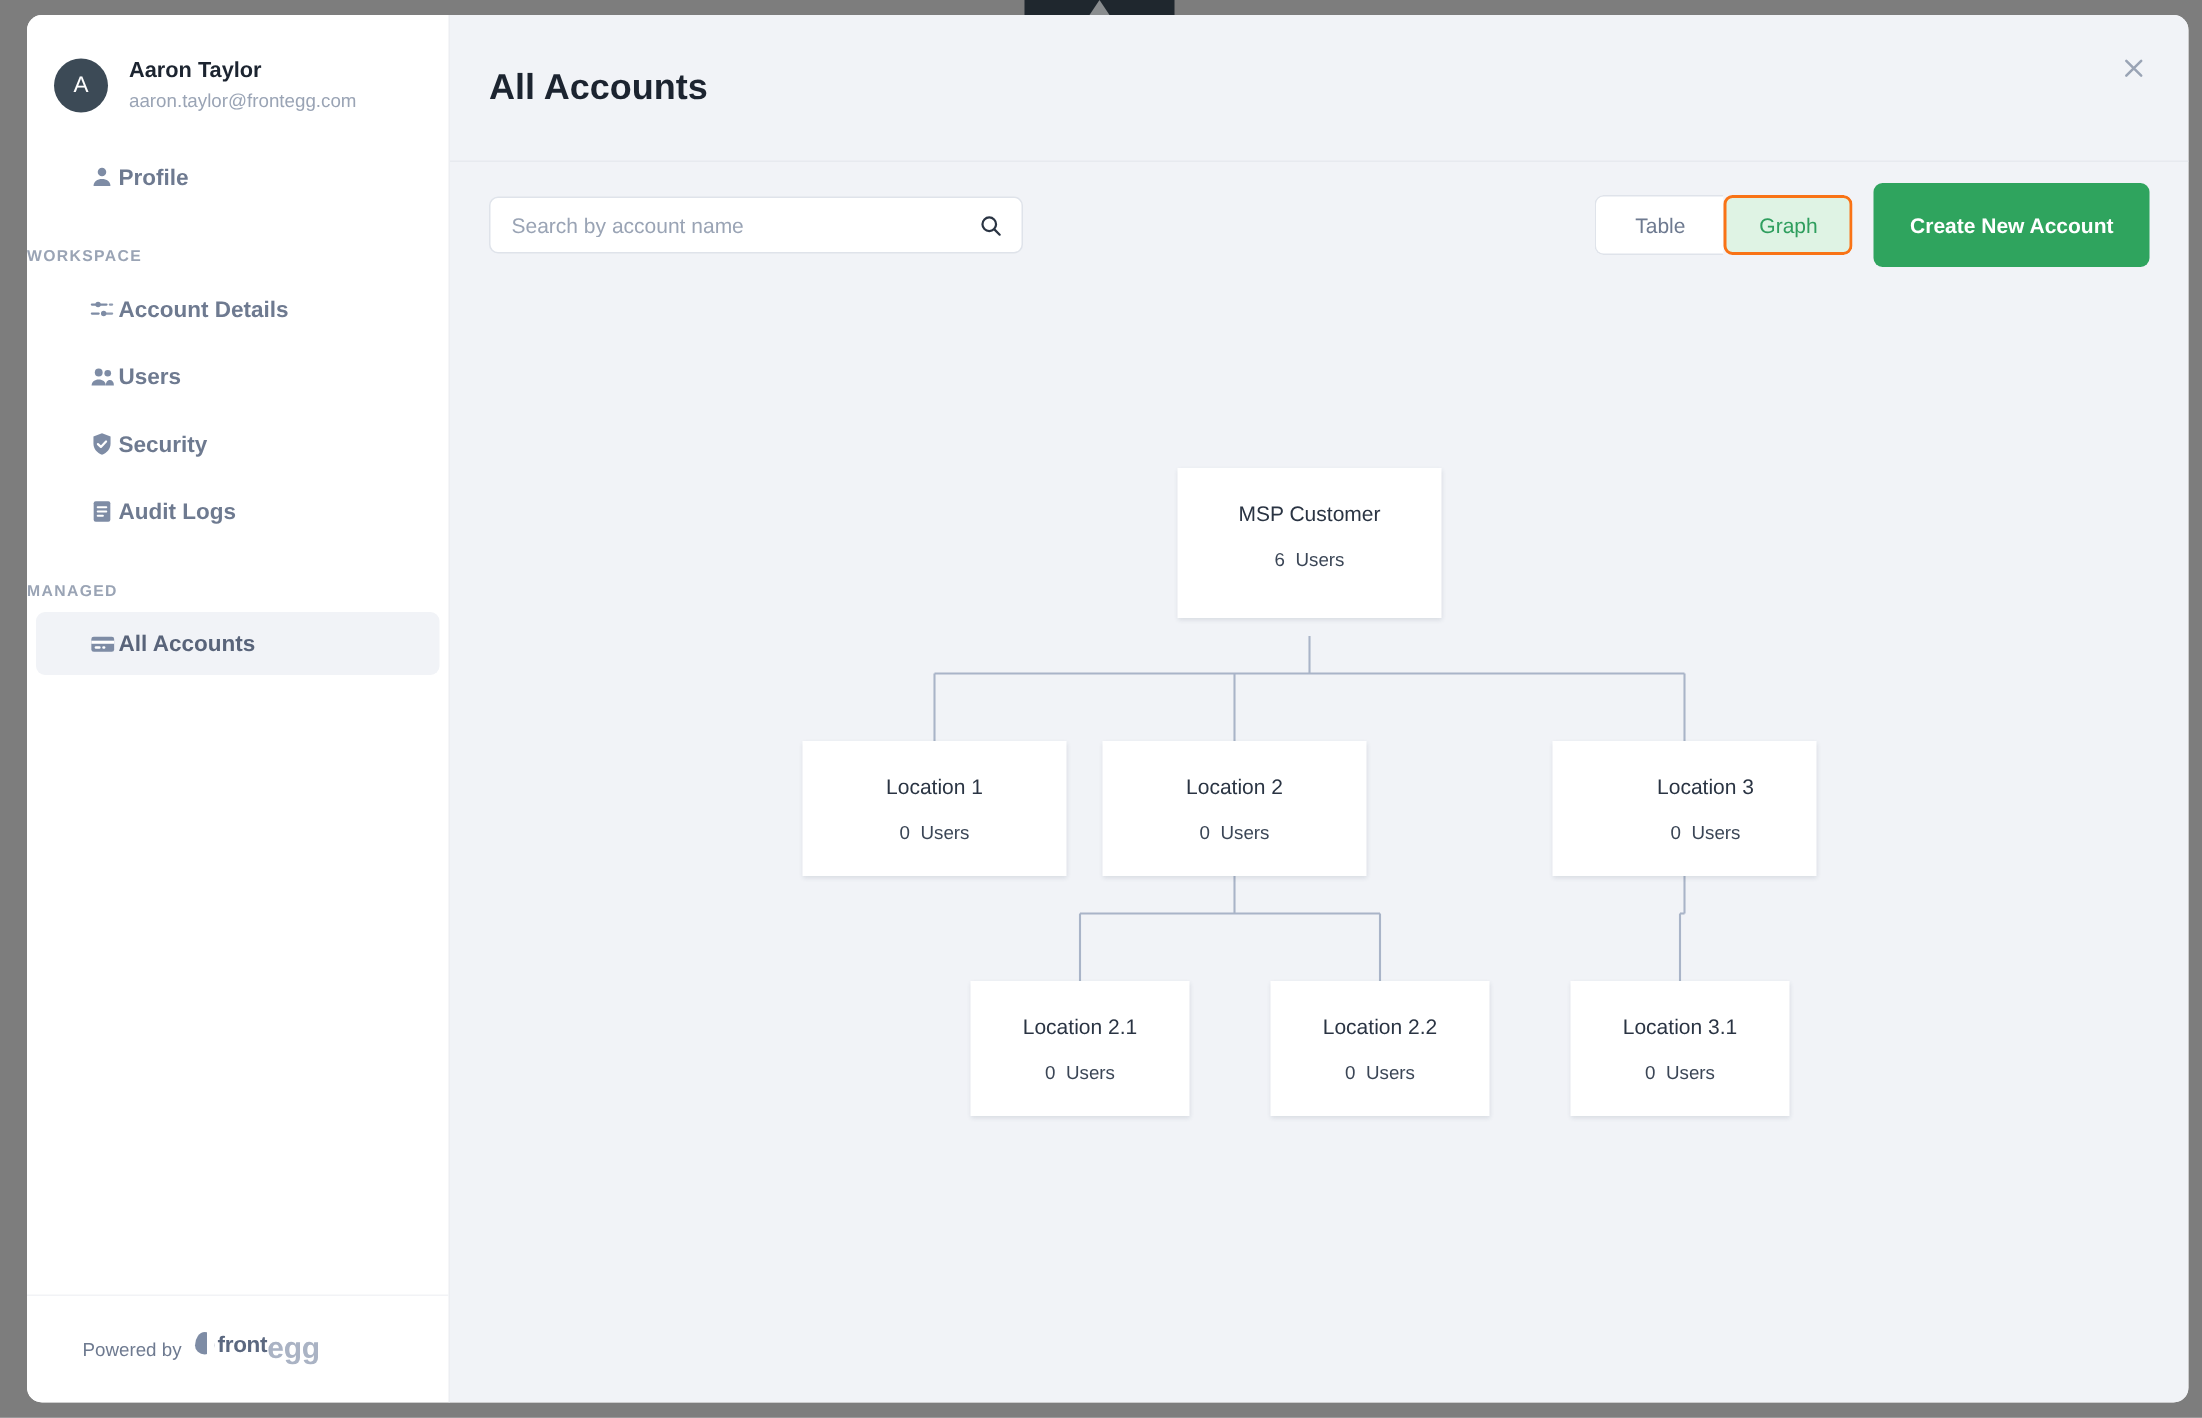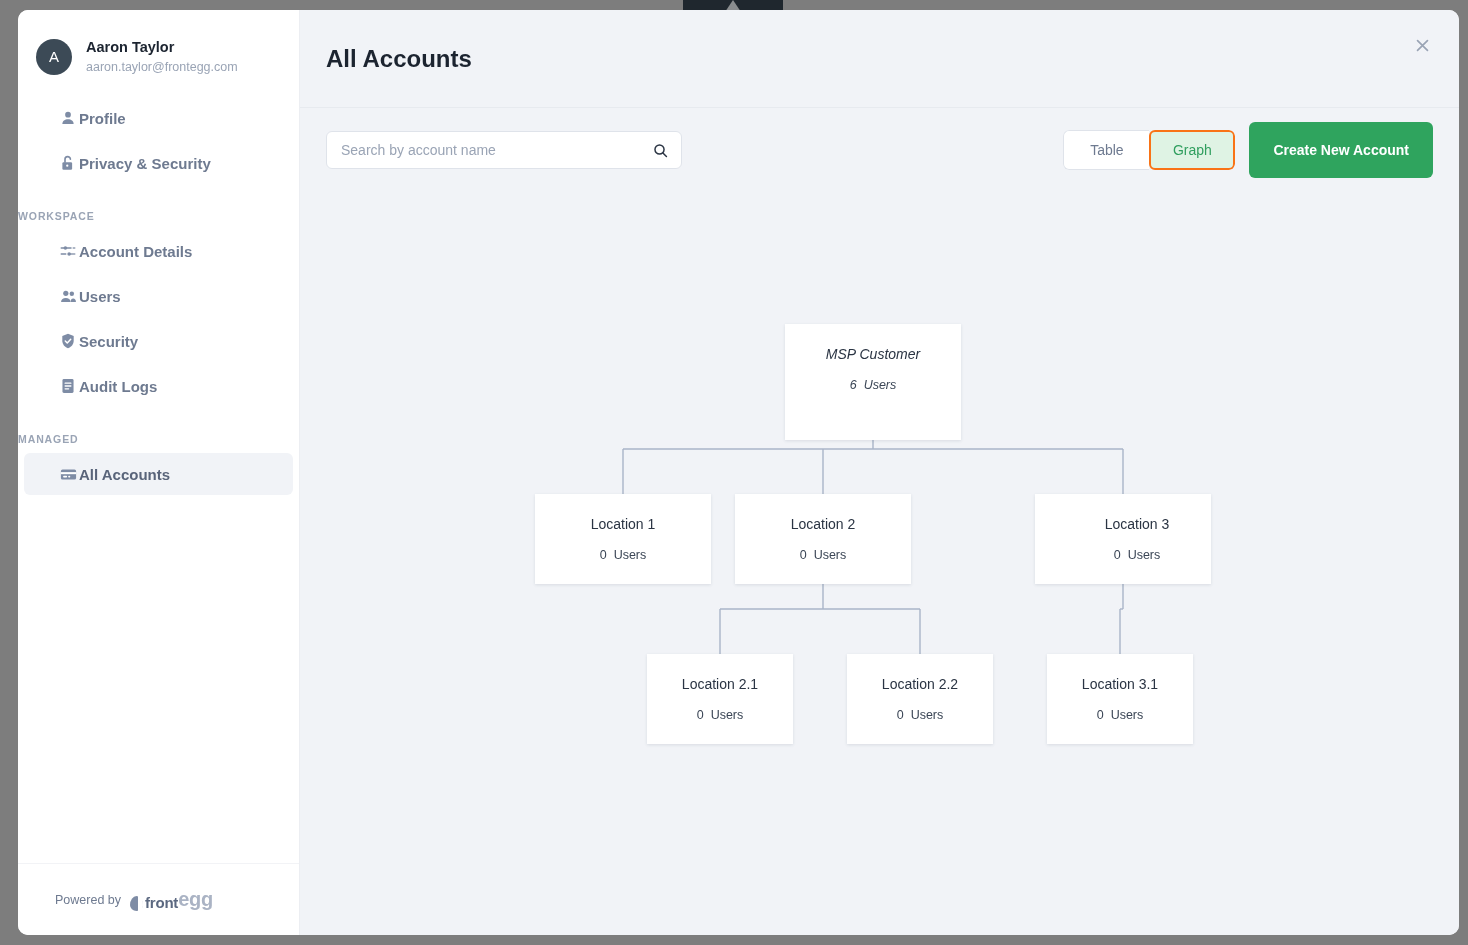--- a/index.html
+++ b/index.html
@@ -73,21 +73,21 @@
     font-size: 10.5px; letter-spacing: 0.9px;
     color: #9aa4b5; font-weight: bold;
     margin: 26px 0 8px;
   }
   .footer {
     position: absolute; bottom: 0; left: 0; right: 0;
     height: 72px; border-top: 1px solid #f2f3f6;
     display: flex; align-items: center; padding-left: 37px;
   }
   .footer-text { font-size: 12.5px; color: #6e7a90; }
-  .brand { display: flex; align-items: flex-end; margin-left: 9px; }
+  .brand { display: flex; align-items: flex-start; margin-left: 9px; }
   .brand-egg {
     width: 13px; height: 15px; margin-right: 2px;
     background: #7e8ca5;
     border-radius: 50% 50% 50% 50% / 60% 60% 40% 40%;
     position: relative;
   }
   .brand-egg:after {
     content:""; position:absolute; right:0; top:0; bottom:0; width:5px;
     background:#ffffff; border-radius:0 50% 50% 0 / 0 60% 40% 0;
   }
@@ -192,30 +192,20 @@
       <div class="nav-item">
         <span class="nav-icon">
           <svg width="18" height="18" viewBox="0 0 24 24" fill="currentColor">
             <circle cx="12" cy="7.5" r="3.8"></circle>
             <path d="M4.5 20c0-4.1 3.4-6.2 7.5-6.2s7.5 2.1 7.5 6.2z"></path>
           </svg>
         </span>
         <span class="nav-label">Profile</span>
       </div>
 
-      <div class="nav-item">
-        <span class="nav-icon">
-          <svg width="18" height="18" viewBox="0 0 24 24" fill="none" stroke="currentColor" stroke-width="2.2">
-            <rect x="4.5" y="11" width="13" height="10" rx="1.6" fill="currentColor" stroke="none"></rect>
-            <path d="M8 11V7.2A3.6 3.6 0 0 1 15.2 7" stroke-linecap="round"></path>
-            <circle cx="11" cy="15.6" r="1.5" fill="#ffffff" stroke="none"></circle>
-          </svg>
-        </span>
-        <span class="nav-label">Privacy &amp; Security</span>
-      </div>
 
       <div class="section-label">WORKSPACE</div>
 
       <div class="nav-item">
         <span class="nav-icon">
           <svg width="18" height="18" viewBox="0 0 24 24" fill="none" stroke="currentColor" stroke-width="2" stroke-linecap="round">
             <path d="M3 8h13M3 16h6"></path>
             <path d="M19 8h2M13 16h8" opacity="0.85"></path>
             <circle cx="8.5" cy="8" r="2.4" fill="currentColor" stroke="none"></circle>
             <circle cx="13.5" cy="16" r="2.4" fill="currentColor" stroke="none"></circle>
@@ -322,21 +312,21 @@
           <line x1="823" y1="257" x2="823" y2="302" stroke="#a9b4c8" stroke-width="1.4"></line>
           <line x1="523" y1="392" x2="523" y2="417" stroke="#a9b4c8" stroke-width="1.4"></line>
           <line x1="420" y1="417" x2="620" y2="417" stroke="#a9b4c8" stroke-width="1.4"></line>
           <line x1="420" y1="417" x2="420" y2="462" stroke="#a9b4c8" stroke-width="1.4"></line>
           <line x1="620" y1="417" x2="620" y2="462" stroke="#a9b4c8" stroke-width="1.4"></line>
           <line x1="823" y1="392" x2="823" y2="417" stroke="#a9b4c8" stroke-width="1.4"></line>
           <line x1="823" y1="417" x2="820" y2="417" stroke="#a9b4c8" stroke-width="1.4"></line>
           <line x1="820" y1="417" x2="820" y2="462" stroke="#a9b4c8" stroke-width="1.4"></line>
         </svg>
       <div id="graph-nodes">
-          <div class="node" style="left: 485px; top: 132px; width: 176px; height: 116px; font-style: italic;">
+          <div class="node" style="left: 485px; top: 120px; width: 176px; height: 100px;">
             <div class="node-title">MSP Customer</div>
             <div class="node-users"><span class="cnt">6</span><span>Users</span></div>
           </div>
           <div class="node" style="left: 235px; top: 302px; width: 176px; height: 90px;">
             <div class="node-title">Location 1</div>
             <div class="node-users"><span class="cnt">0</span><span>Users</span></div>
           </div>
           <div class="node" style="left: 435px; top: 302px; width: 176px; height: 90px;">
             <div class="node-title">Location 2</div>
             <div class="node-users"><span class="cnt">0</span><span>Users</span></div>

